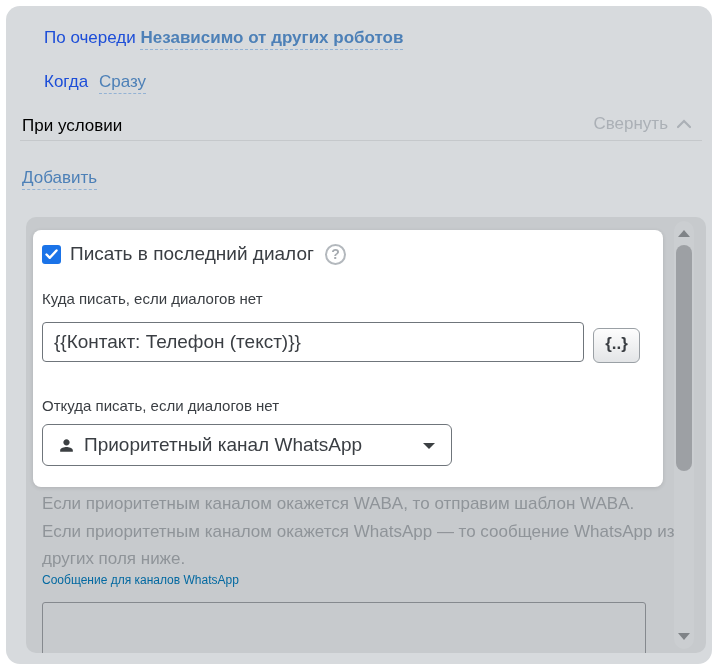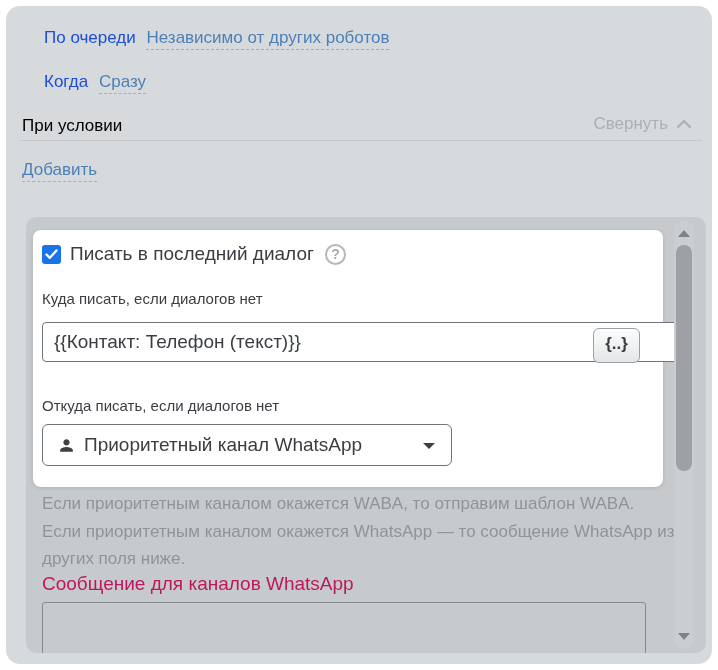--- a/index.html
+++ b/index.html
@@ -71,21 +71,21 @@
     border: 2px solid #b3b8bd;
     border-radius: 50%;
     color: #a6abb0;
     font-size: 14px; font-weight: bold;
     display: inline-flex; align-items: center; justify-content: center;
     cursor: pointer; flex: none;
   }
   .field-label { position: absolute; left: 9px; font-size: 15px; color: #3a3e43; white-space: nowrap; }
   .var-input {
     position: absolute; left: 9px; top: 92px;
-    width: 650px; height: 40px;
+    width: 542px; height: 40px;
     border: 1px solid #6f757b;
     border-radius: 4px;
     font-family: "Liberation Sans", sans-serif;
     font-size: 19px; color: #3a3e43;
     padding: 0 11px;
     background: #ffffff;
     outline: none;
   }
   .insert-btn {
     position: absolute; left: 560px; top: 98px;
@@ -120,21 +120,21 @@
     border-top: 6px solid #3c4043;
   }
   .note {
     position: absolute; left: 16px; top: 273px;
     font-size: 17px; line-height: 27.5px;
     color: #8f9499;
     white-space: nowrap;
   }
   .msg-label {
     position: absolute; left: 16px; top: 356px;
-    font-size: 19px; color: #be185d; white-space: nowrap;
+    font-size: 12px; color: #0369a1; white-space: nowrap;
   }
   .msg-textarea {
     position: absolute; left: 16px; top: 385px;
     width: 604px; height: 90px;
     border: 1px solid #85898e;
     border-radius: 3px;
     background: transparent;
     resize: none; outline: none;
     font-family: "Liberation Sans", sans-serif;
     font-size: 18px; color: #3a3e43;
@@ -171,21 +171,21 @@
   }
   .chevron-up svg { display: block; }
 </style>
 </head>
 <body>
 
 <div class="app">
 
   <div class="toprow" style="top:22px;">
     <span class="lbl-gray">По очереди</span>
-    <span class="link-dashed" style="margin-left:6px;">Независимо от других роботов</span>
+    <span class="link-dashed" style="font-weight:bold;">Независимо от других роботов</span>
   </div>
 
   <div class="toprow" style="top:66px;">
     <span class="lbl-gray">Когда</span>
     <span class="link-dashed" style="margin-left:6px;text-align:right;">Сразу</span>
   </div>
 
   <div class="toprow" style="top:110px;">
     <span class="lbl-light">При условии</span>
   </div>
@@ -193,21 +193,21 @@
     <span>Свернуть</span>
     <span class="chevron-up">
       <svg width="16" height="10" viewBox="0 0 16 10">
           <polyline points="2,8 8,2 14,8" stroke="#abb0b6" stroke-width="2.2" fill="none" stroke-linecap="round"></polyline>
         </svg>
     </span>
   </div>
 
   <div class="divider"></div>
 
-  <div class="toprow" style="top:154px;text-align:right;">
+  <div class="toprow" style="top:162px;text-align:right;">
     <span class="link-dashed">Добавить</span>
   </div>
 
   <div class="panel">
 
     <div class="card">
 
       <div class="checkbox-row">
         <span class="checkbox">
           <span>

